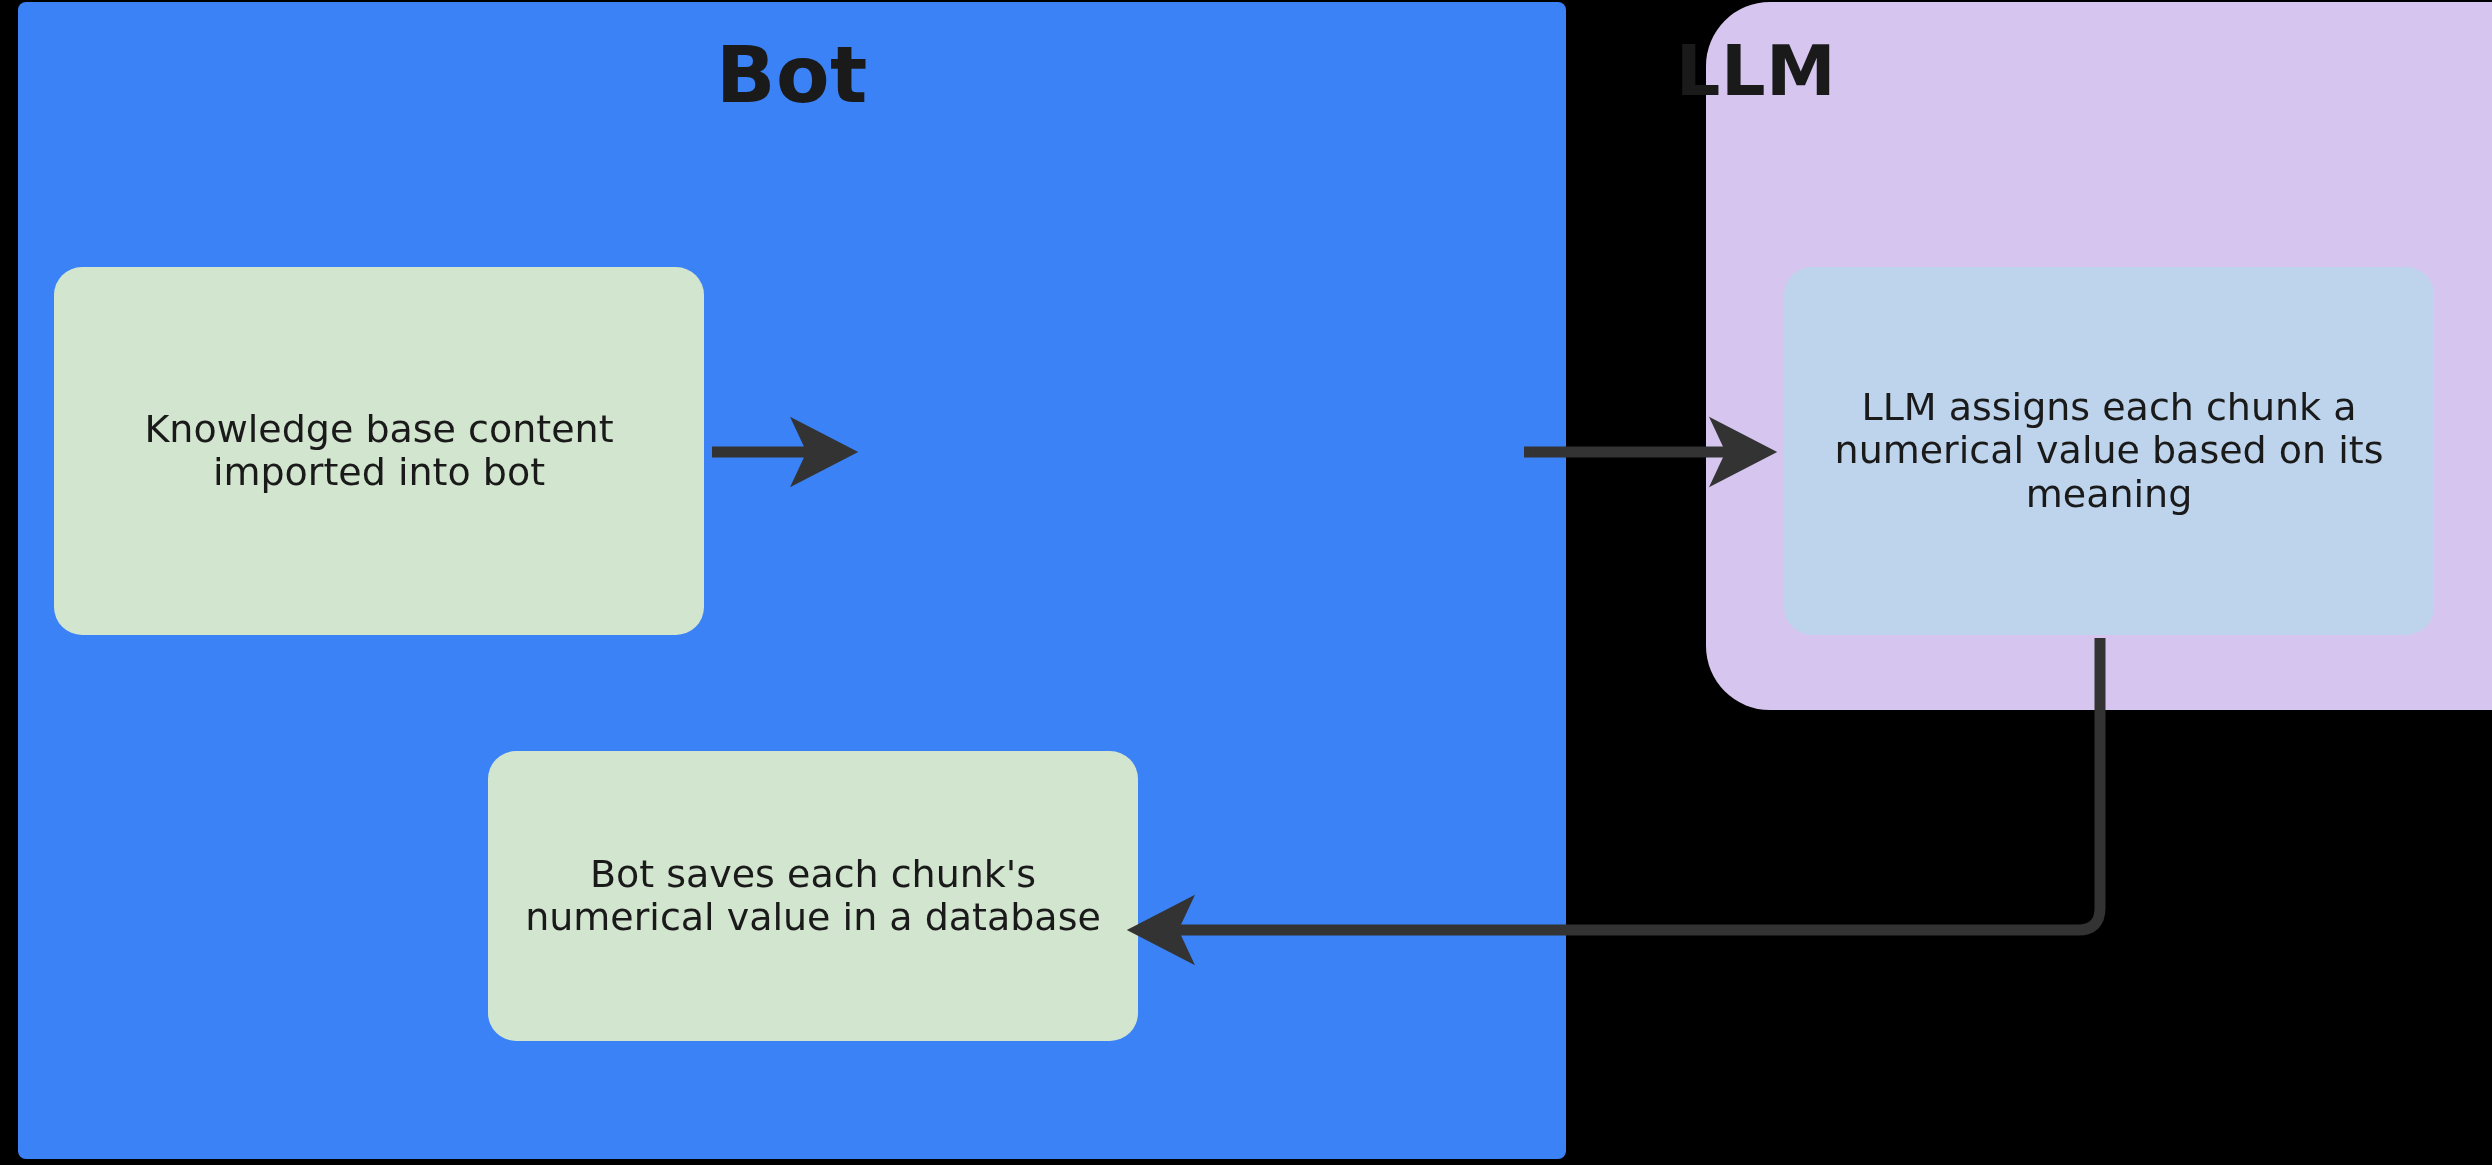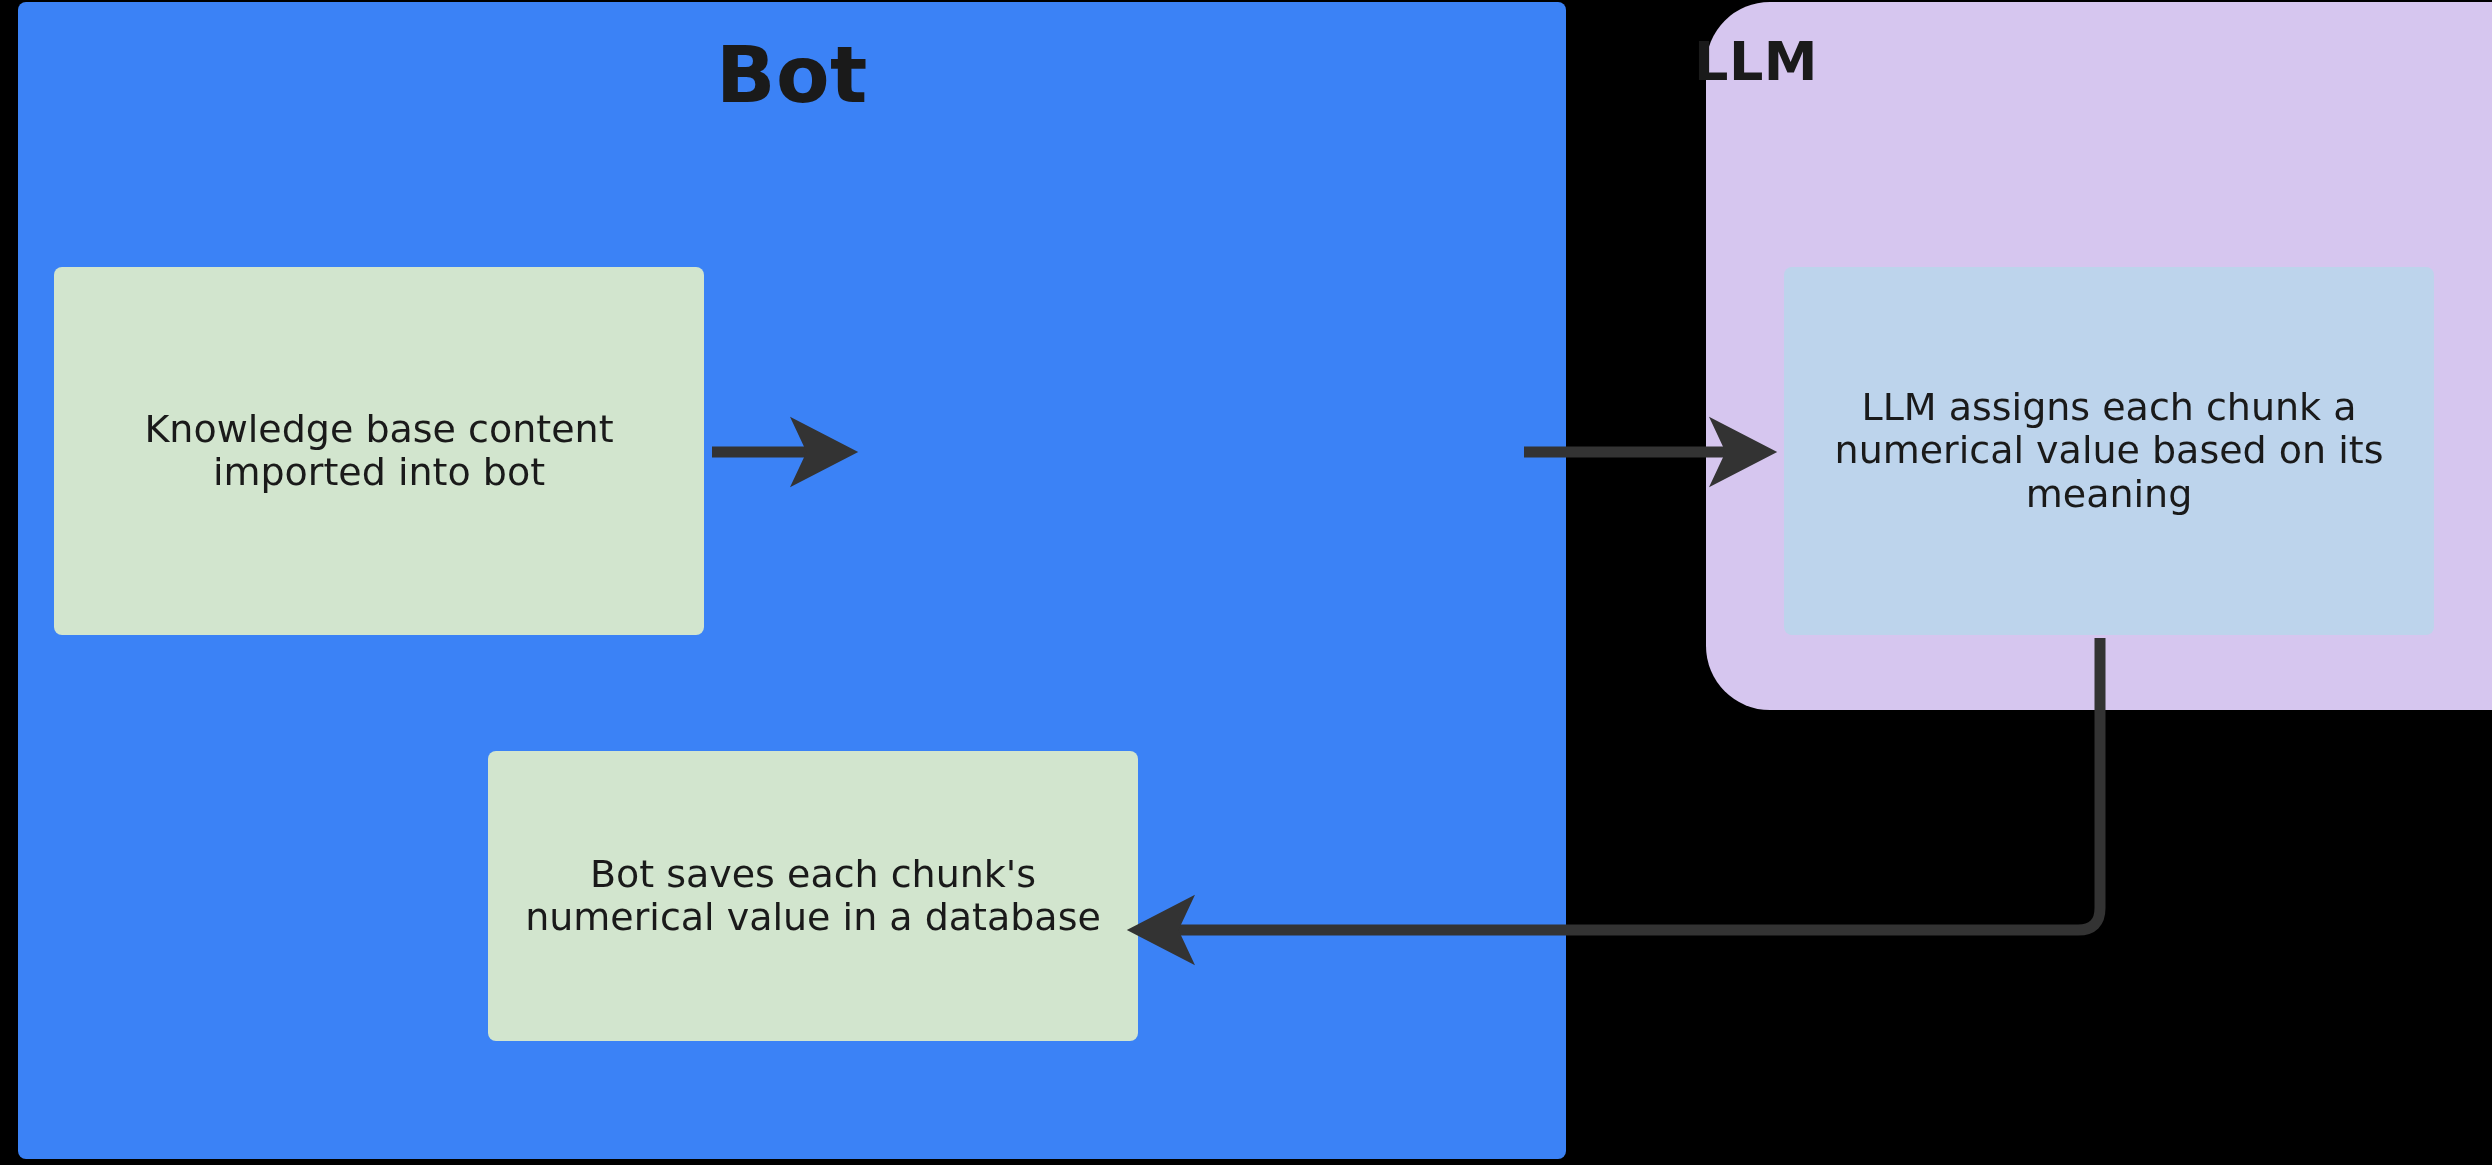--- a/index.html
+++ b/index.html
@@ -46,34 +46,34 @@
     font-weight: bold;
     color: #1a1a1a;
     letter-spacing: 0.5px;
   }
   #bot-container .container-title {
     top: 28px;
     font-size: 78px;
   }
   #llm-container .container-title {
     top: 28px;
-    font-size: 54px;
+    font-size: 70px;
     left: -320px;
     right: 430px;
   }
 
   
   .step-box {
     position: absolute;
     box-sizing: border-box;
     display: flex;
     align-items: center;
     justify-content: center;
     text-align: center;
-    border-radius: 8px;
+    border-radius: 28px;
     color: #1a1a1a;
     font-size: 38px;
     line-height: 1.14;
     padding: 10px 22px;
   }
   .step-box.green { background: #D2E5CE; }
   .step-box.blue  { background: #BDD4EC; }
 
   #box-import {
     left: 54px;

